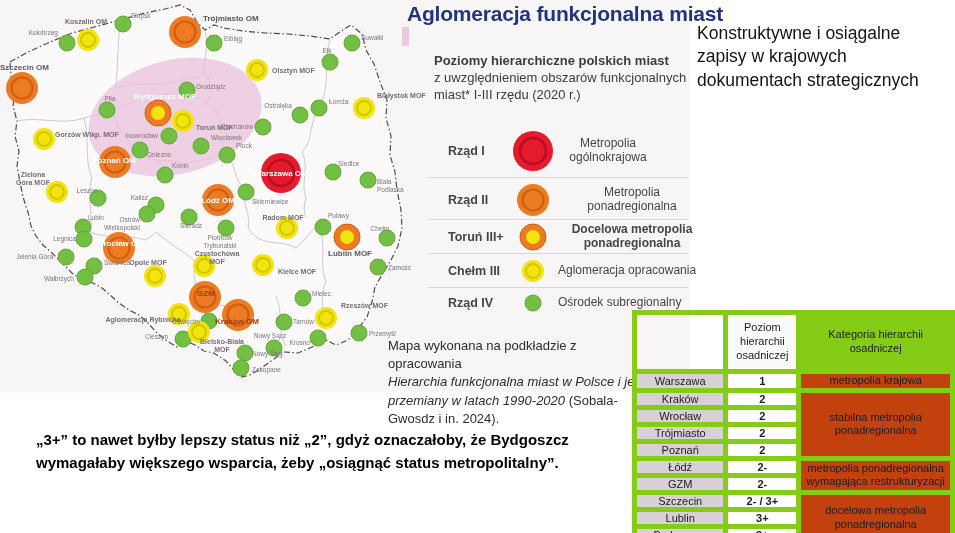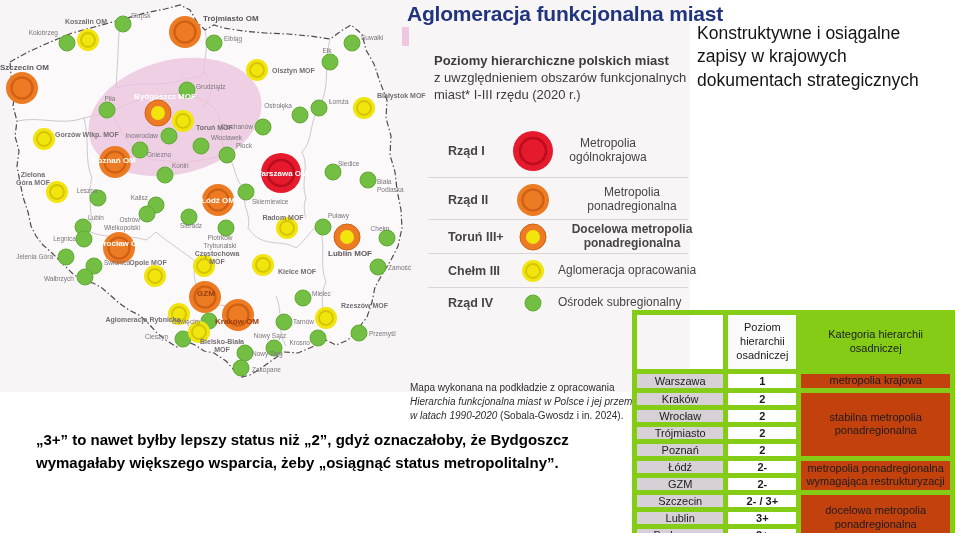--- a/index.html
+++ b/index.html
@@ -21,22 +21,22 @@
   .leg-sep{position:absolute;left:428px;width:260px;height:1px;background:#dbd5d8;z-index:2;}
   #sep1{top:177px}#sep2{top:219px}#sep3{top:253px}#sep4{top:287px}
   .leg-row{position:absolute;left:448px;display:flex;align-items:center;width:258px;z-index:2;}
   .lr0{top:128px;height:46px}.lr1{top:180px;height:40px}.lr2{top:219px;height:36px}
   .lr3{top:254px;height:34px}.lr4{top:287px;height:32px}
   .leg-rank{width:60px;font-size:12.5px;font-weight:bold;color:#454545;flex:none;}
   .leg-sym{width:50px;flex:none;display:flex;justify-content:center;align-items:center;}
   .leg-label{font-size:12px;color:#454545;line-height:1.15;margin-left:0;text-align:center;}
   .lr0 .leg-label{max-width:100px;}
   .lr2 .leg-label{font-weight:bold;}
-  .map-caption{position:absolute;left:410px;top:337px;width:250px;z-index:2;font-size:10px;
-               line-height:1.4;color:#2d2d2d;margin-top:44px;}
+  .map-caption{position:absolute;left:388px;top:337px;width:250px;z-index:2;font-size:13px;
+               line-height:1.4;color:#2d2d2d;}
   .map-caption .cap1{display:block;}
   .map-caption .capi{font-style:italic;}
   .right-title{position:absolute;left:697px;top:22px;width:252px;text-align:left;
                font-size:17.5px;line-height:1.33;color:#141414;}
   .quote{position:absolute;left:36px;top:429px;width:580px;font-size:15px;font-weight:bold;
          line-height:1.5;color:#000000;}
   table.city-table{position:absolute;left:632px;top:310px;z-index:5;border-collapse:collapse;
          font-size:11px;color:#1c1c1c;table-layout:fixed;}
   table.city-table td{border:5px solid #84cc16;text-align:center;padding:0 2px;}
   td.th-empty{border:none;background:transparent;}

